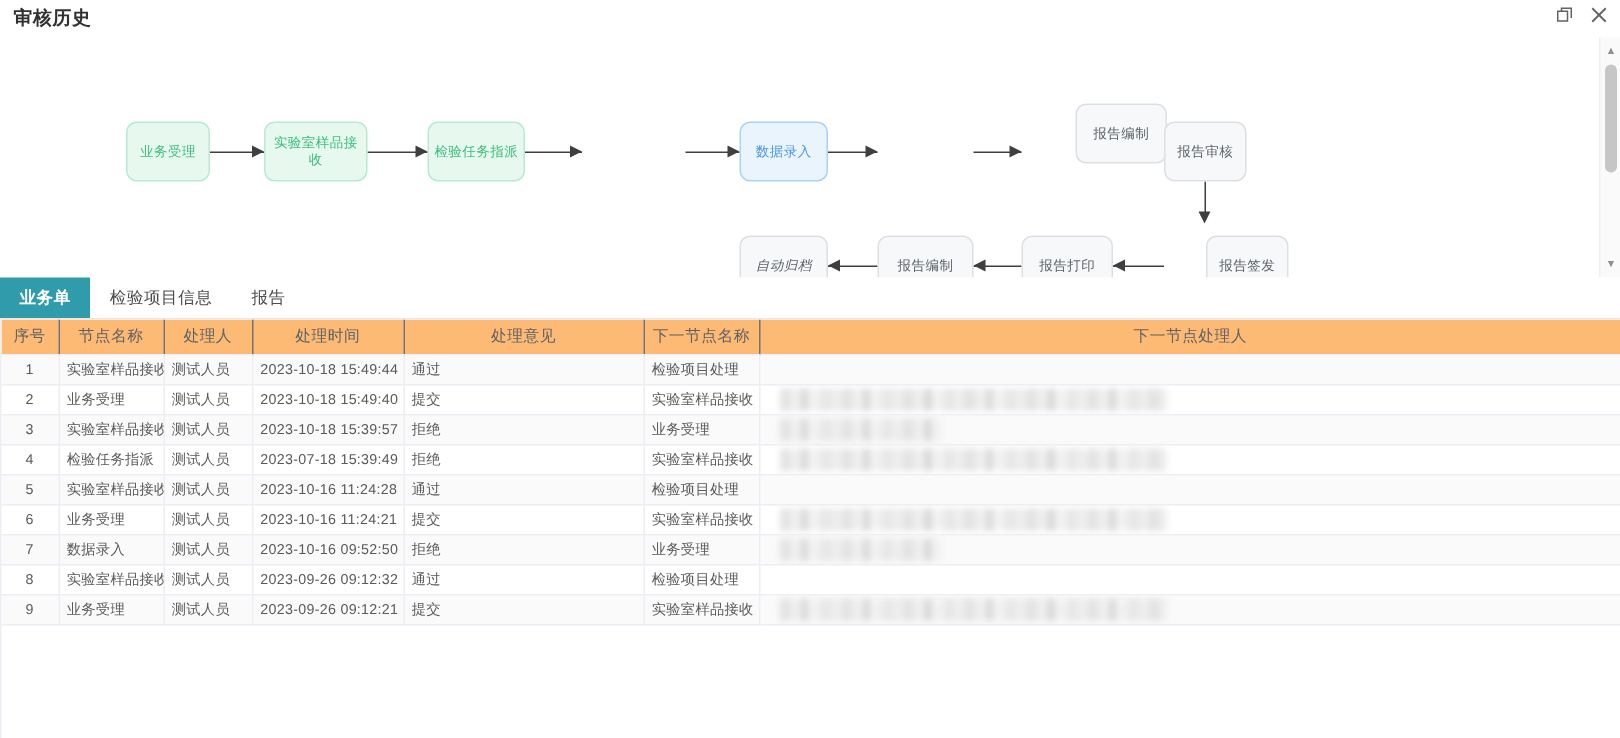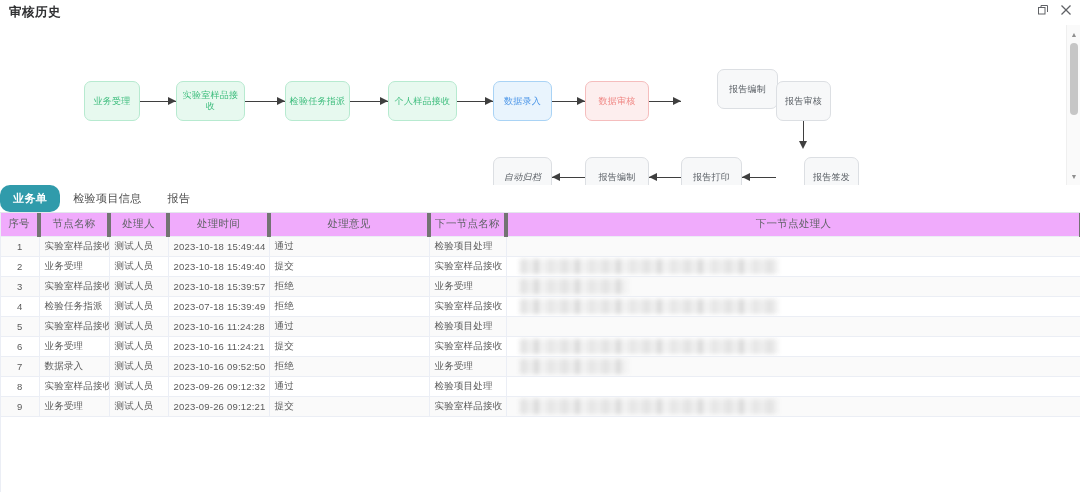--- a/index.html
+++ b/index.html
@@ -76,35 +76,34 @@
   
   .tabs {
     position: absolute; left: 0; top: 185px; width: 1080px; height: 28px;
     border-bottom: 1px solid #e4e7ed; background: #fff;
     display: flex; align-items: stretch;
   }
   .tab {
     display: flex; align-items: center; justify-content: center;
     padding: 0 13px; font-size: 11px; color: #4c4c4c; cursor: pointer;
     letter-spacing: .4px;
-    border-radius: 10px;
   }
   .tab.active { background: #309bab; color: #ffffff; font-weight: bold; }
 
   
   .table-area {
     position: absolute; left: 0; top: 213px; width: 1080px; height: 279px;
     background: #ffffff; border-left: 1px solid #ebeef5;
     overflow: hidden;
   }
   table.grid { width: 1080px; border-collapse: collapse; table-layout: fixed; }
   table.grid th {
-    height: 23px; background: #f0abfc; color: #606266;
+    height: 23px; background: #fdba74; color: #606266;
     font-size: 10.5px; font-weight: normal; letter-spacing: .3px;
-    border-bottom: 1px solid #ebeef5; border-right: 4px solid #737373;
+    border-bottom: 1px solid #ebeef5; border-right: 1px solid #737373;
     text-align: center; padding: 0 4px;
   }
   table.grid td {
     height: 20px; font-size: 9.5px; color: #5a5a5a; letter-spacing: .2px;
     border-bottom: 1px solid #ebeef5; border-right: 1px solid #ebeef5;
     padding: 0 5px; white-space: nowrap; overflow: hidden;
   }
   table.grid tr.odd td  { background: #fafafa; }
   table.grid tr.even td { background: #ffffff; }
   td.c-idx { text-align: center; }
@@ -182,28 +181,22 @@
 
     <div class="node green" style="left:84px; top:56px; width:56px; height:40px;">
       <span>业务受理</span>
     </div>
     <div class="node green" style="left:176px; top:56px; width:69px; height:40px;">
       <span>实验室样品接收</span>
     </div>
     <div class="node green" style="left:285px; top:56px; width:65px; height:40px;">
       <span>检验任务指派</span>
     </div>
-    <div class="node green" style="left:388px; top:56px; width:69px; height:40px;">
-      <span>个人样品接收</span>
-    </div>
     <div class="node blue" style="left:493px; top:56px; width:59px; height:40px;">
       <span>数据录入</span>
-    </div>
-    <div class="node red" style="left:585px; top:56px; width:64px; height:40px;">
-      <span>数据审核</span>
     </div>
     <div class="node gray" style="left:681px; top:44px; width:61px; height:40px;margin-left:36px;">
       <span>报告编制</span>
     </div>
     <div class="node gray" style="left:776px; top:56px; width:55px; height:40px;">
       <span>报告审核</span>
     </div>
 
     <div class="node gray" style="left:776px; top:132px; width:55px; height:40px;margin-left:28px;">
       <span>报告签发</span>

